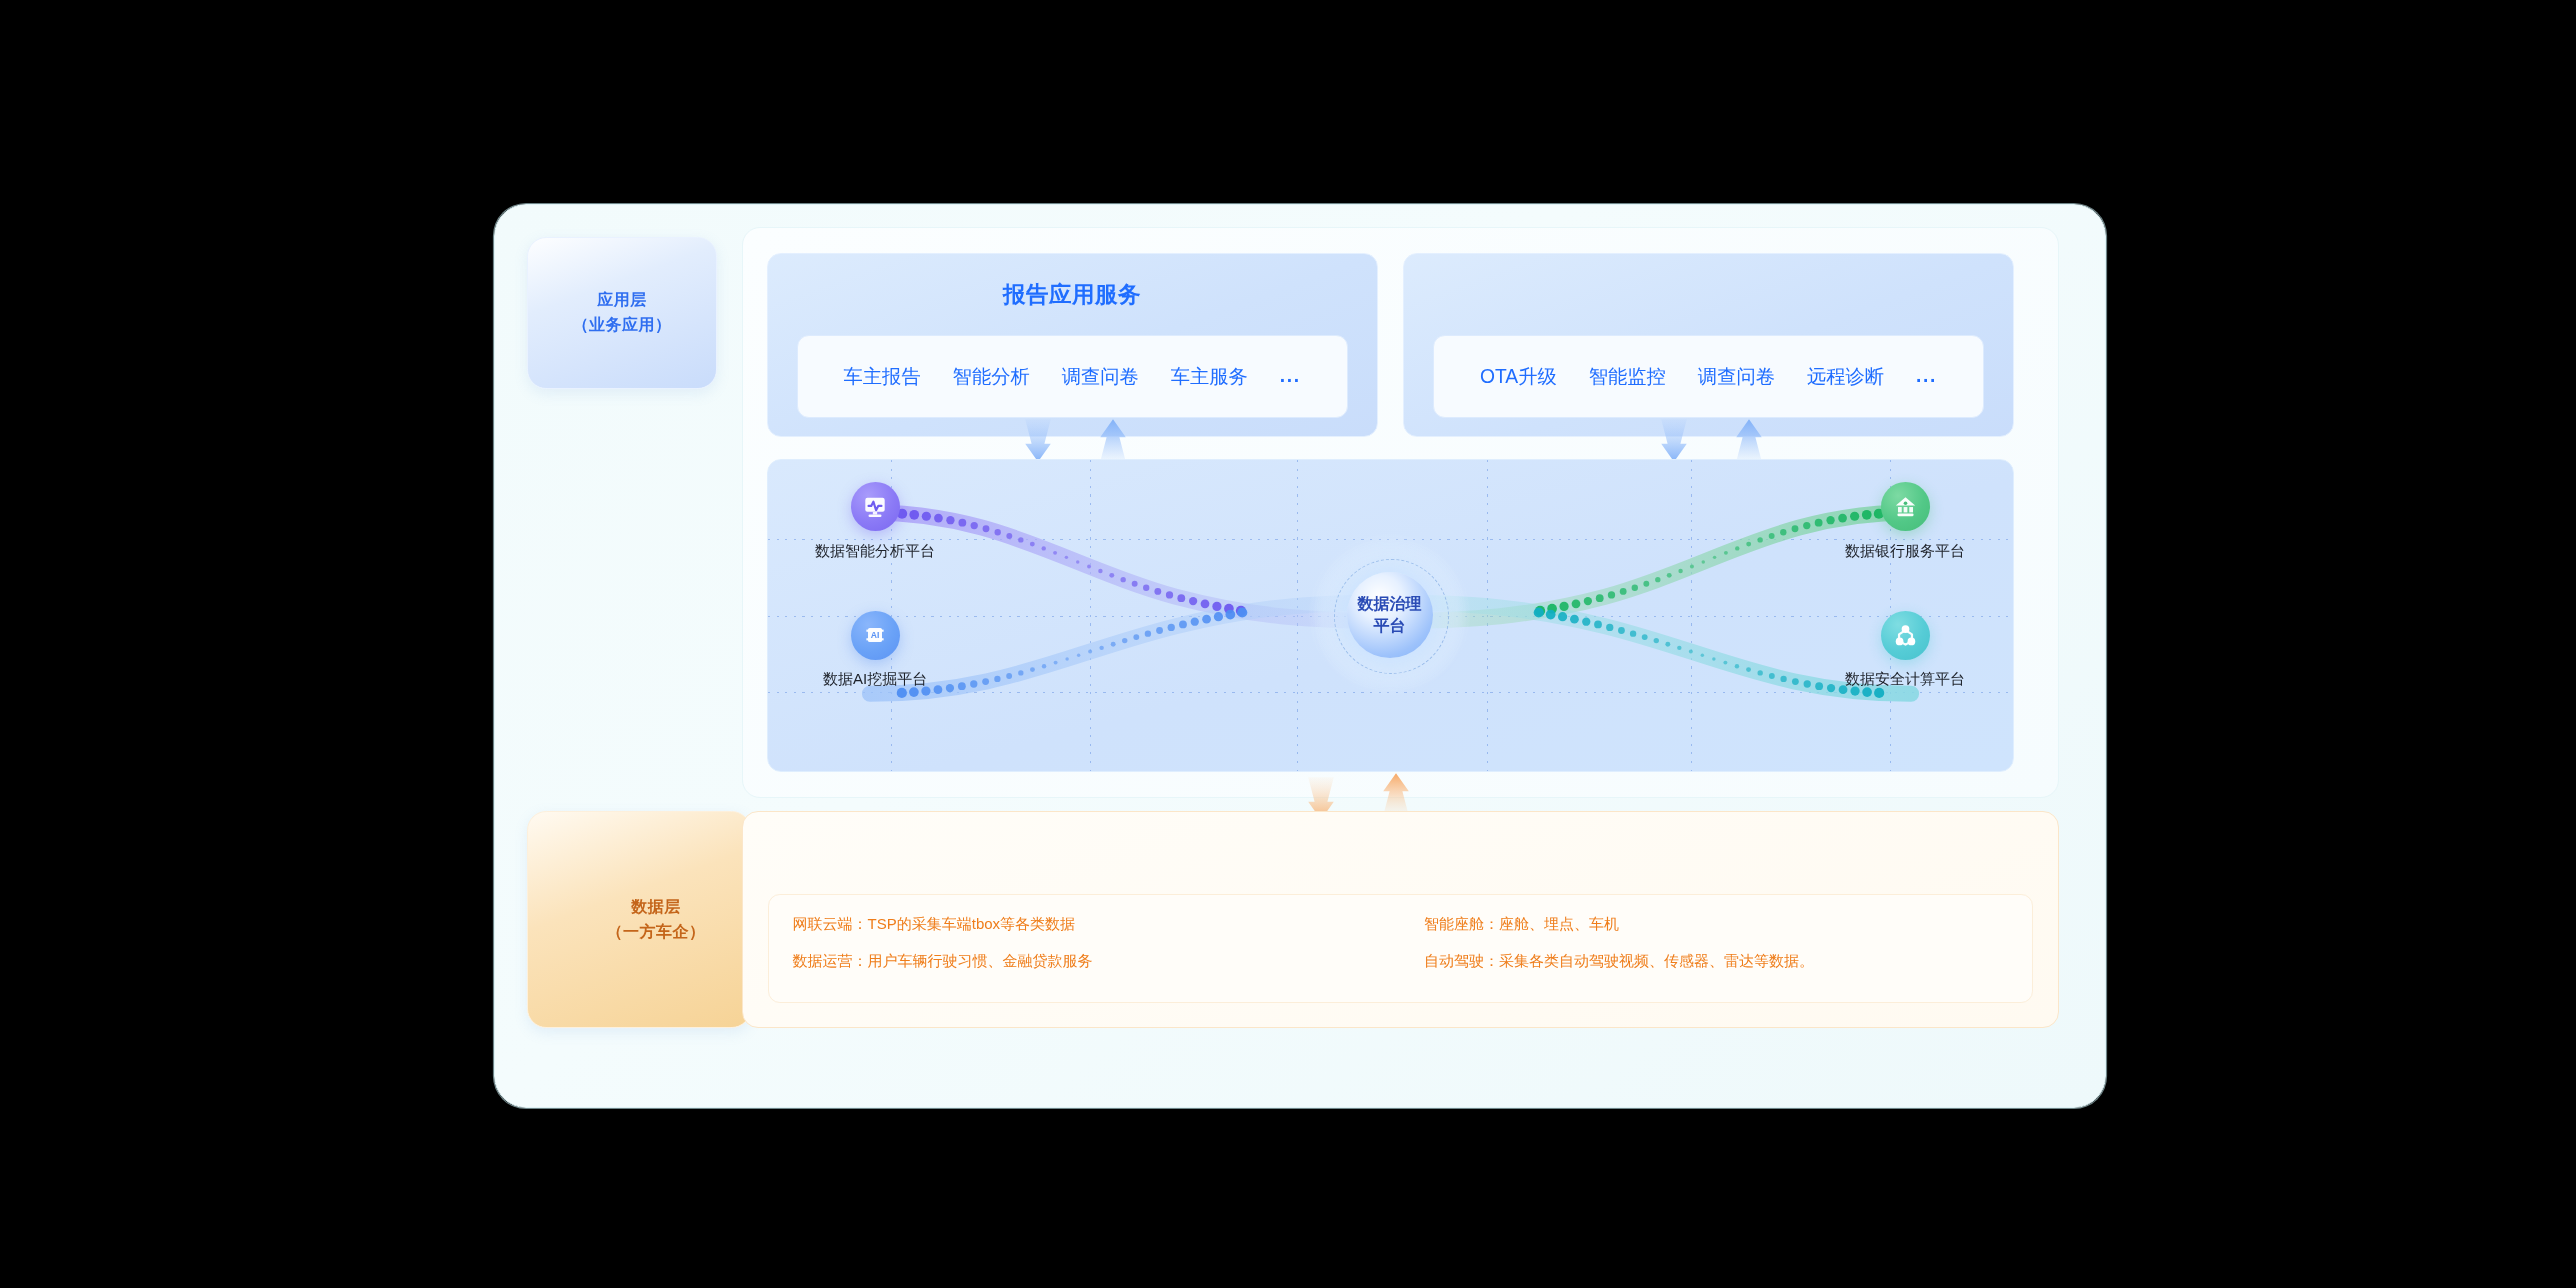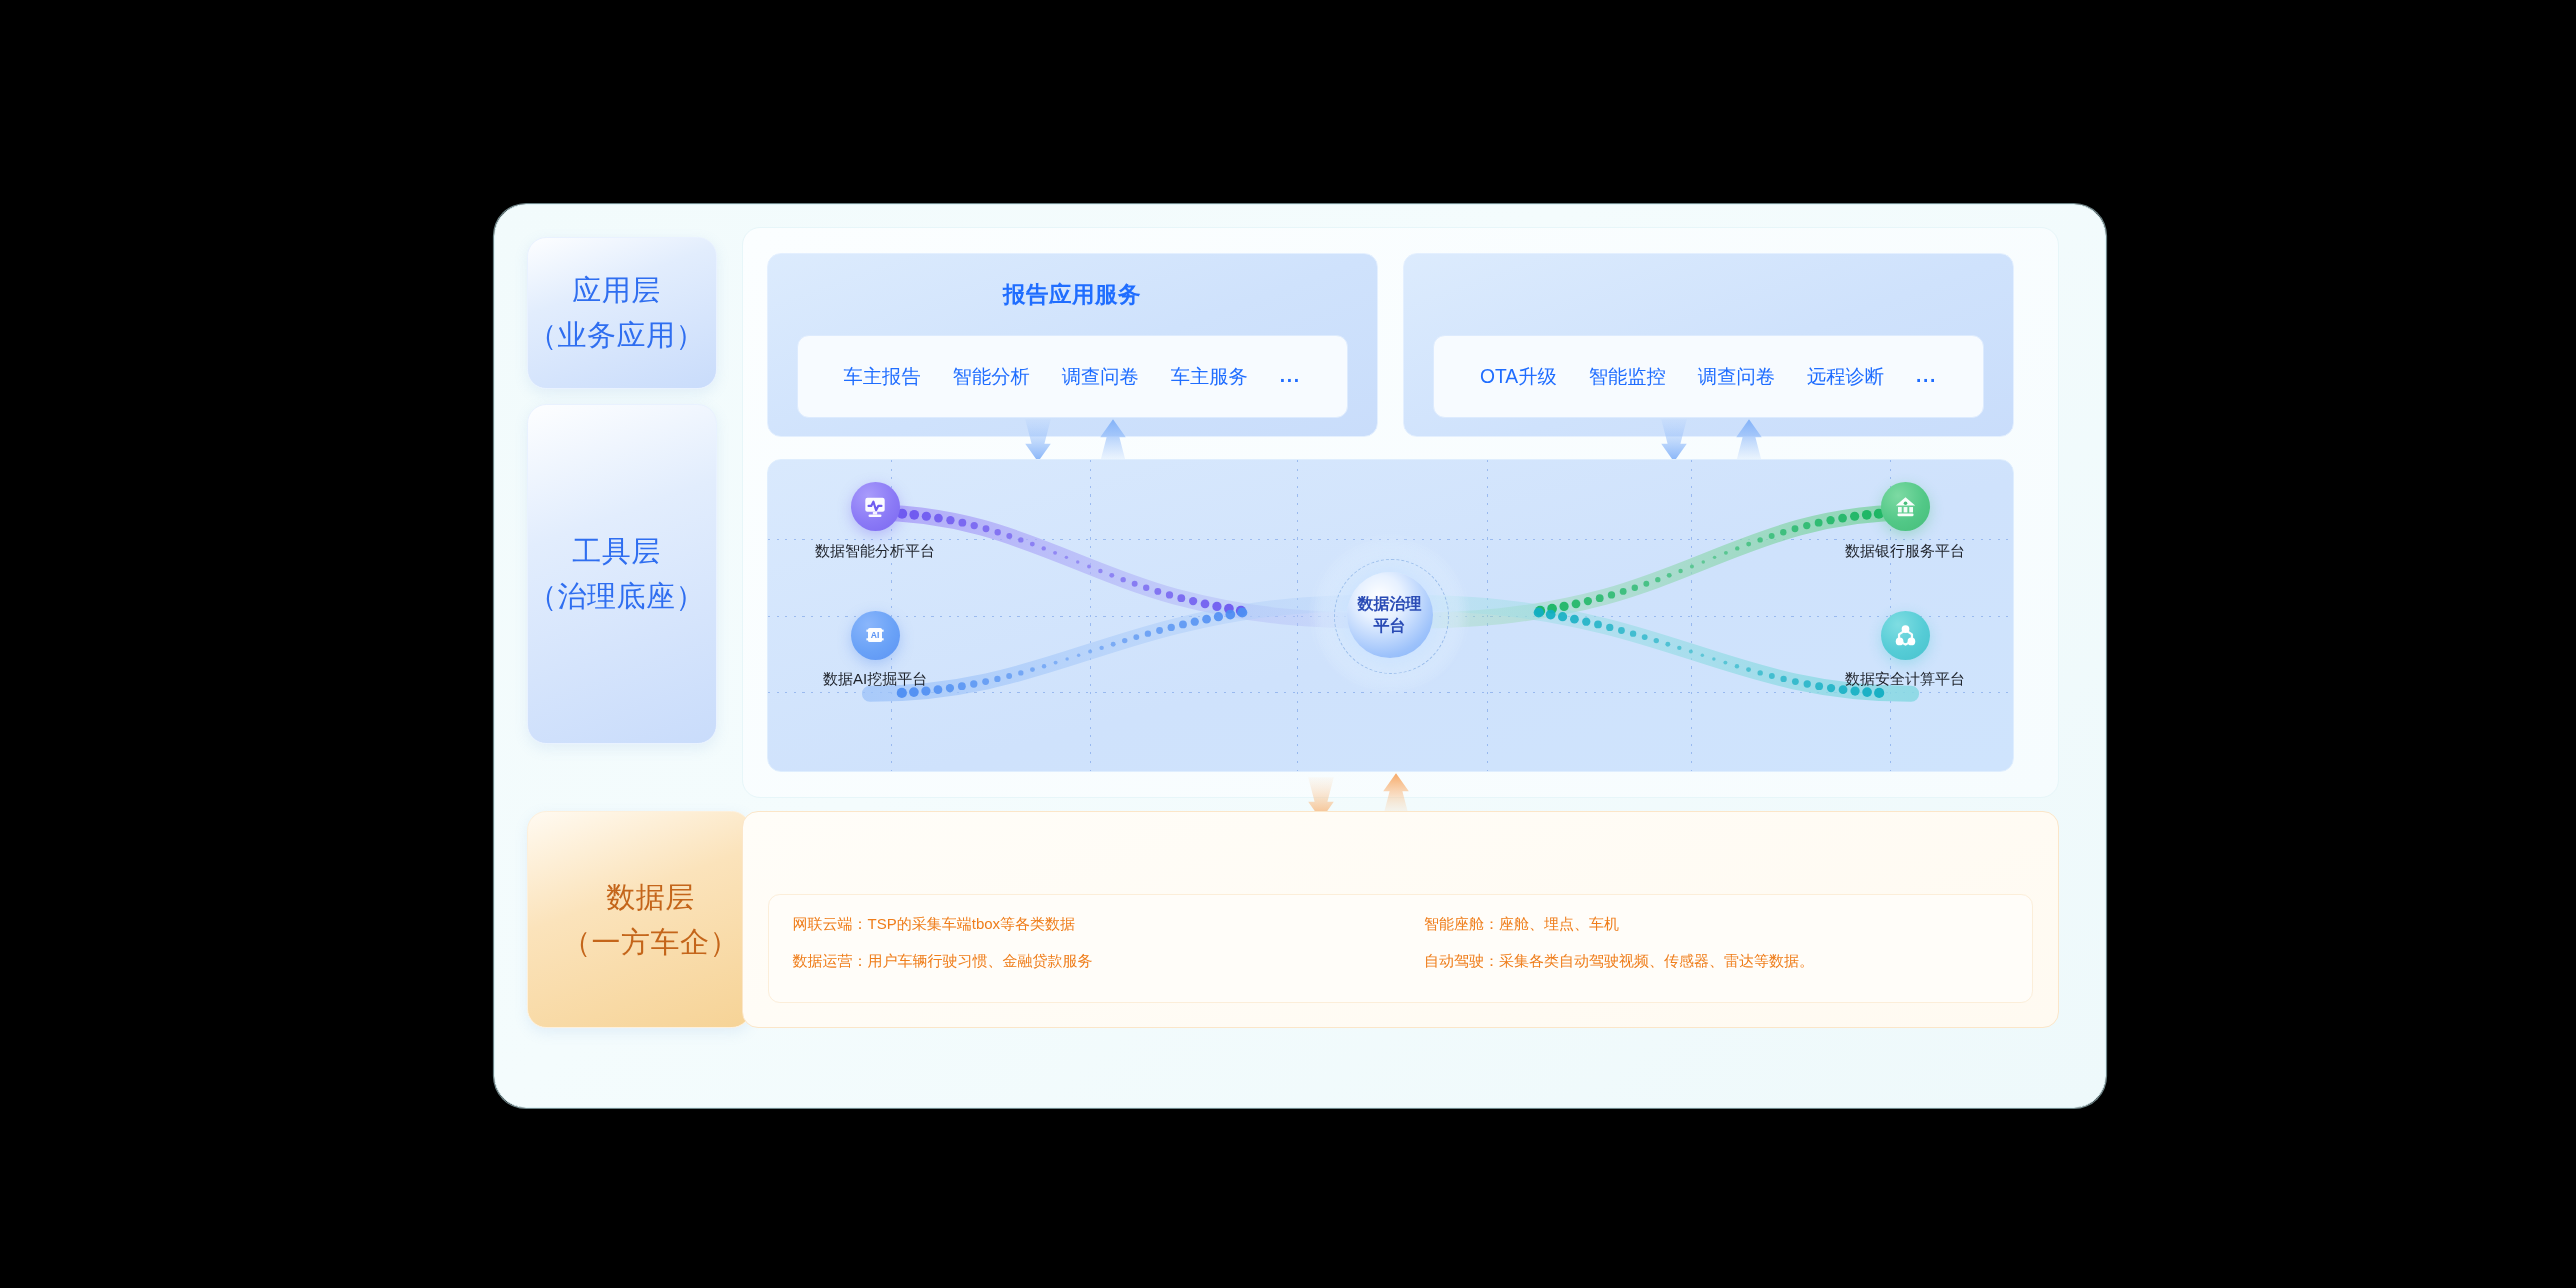--- a/index.html
+++ b/index.html
@@ -11,22 +11,22 @@
   #board{
     position:absolute;left:494px;top:204px;width:1610px;height:902px;
     background:linear-gradient(140deg,#f2fbfc 0%,#f4fcfd 40%,#eef9fb 100%);
     border:1.6px solid #dff2f5;border-radius:32px;
     box-shadow:0 0 0 1.1px rgba(200,240,245,.55);
   }
 
   
   .layer-chip{
     position:absolute;width:188px;border-radius:19.3px;
-    display:flex;align-items:center;justify-content:flex-start;text-align:center;
-    line-height:1.55;font-size:29px;font-weight:400;letter-spacing:0.5px;
+    display:flex;align-items:center;justify-content:center;text-align:center;
+    line-height:1.55;font-size:16px;font-weight:700;letter-spacing:0.5px;
     box-shadow:0 4.3px 14px rgba(120,160,220,.14);
   }
   .chip-blue{
     background:linear-gradient(160deg,#fdfeff 0%,#e2edfd 35%,#c9dcfb 100%);
     color:#2f6ef0;border:1.1px solid #e9f2ff;
   }
   .chip-orange{
     background:linear-gradient(160deg,#fffaf1 0%,#fbe3bb 40%,#f6d396 100%);
     color:#c4651a;border:1.1px solid #fdf0dc;
   }
@@ -137,26 +137,20 @@
 <div id="stage">
 <div id="board">
 
   <div id="chip-app" class="layer-chip chip-blue">
     <div>
       <div>应用层</div>
       <div>（业务应用）</div>
     </div>
   </div>
 
-  <div id="chip-tool" class="layer-chip chip-blue">
-    <div>
-      <div>工具层</div>
-      <div>（治理底座）</div>
-    </div>
-  </div>
 
   <div id="chip-data" class="layer-chip chip-orange">
     <div>
       <div>数据层</div>
       <div>（一方车企）</div>
     </div>
   </div>
 
   <div id="upper-wrap">
 

